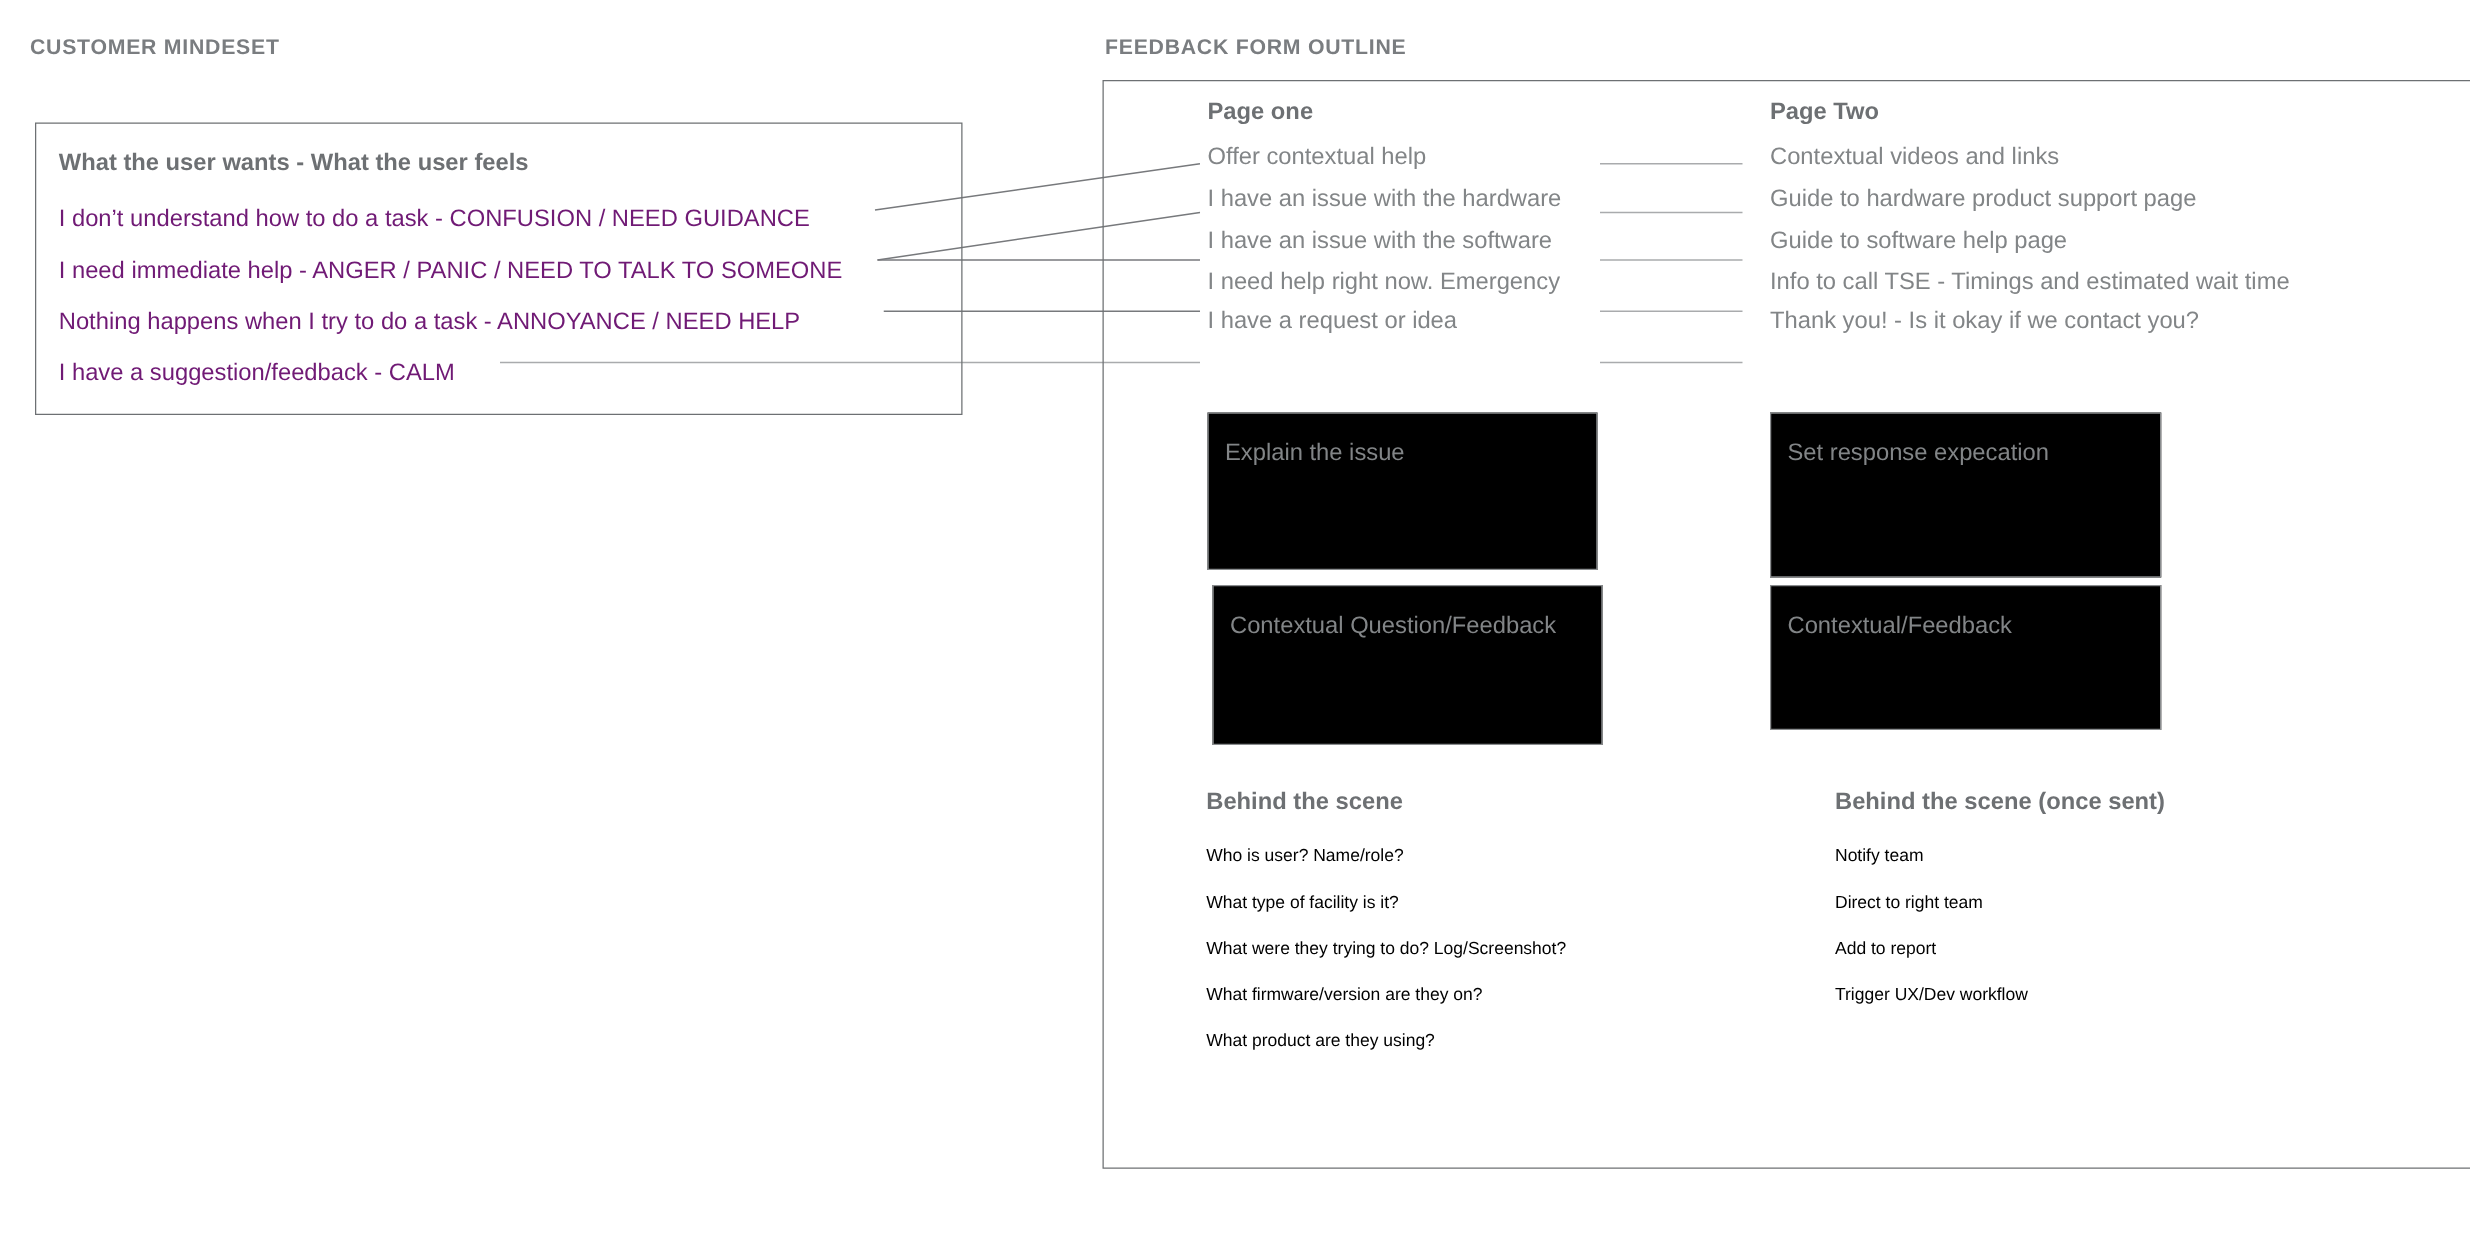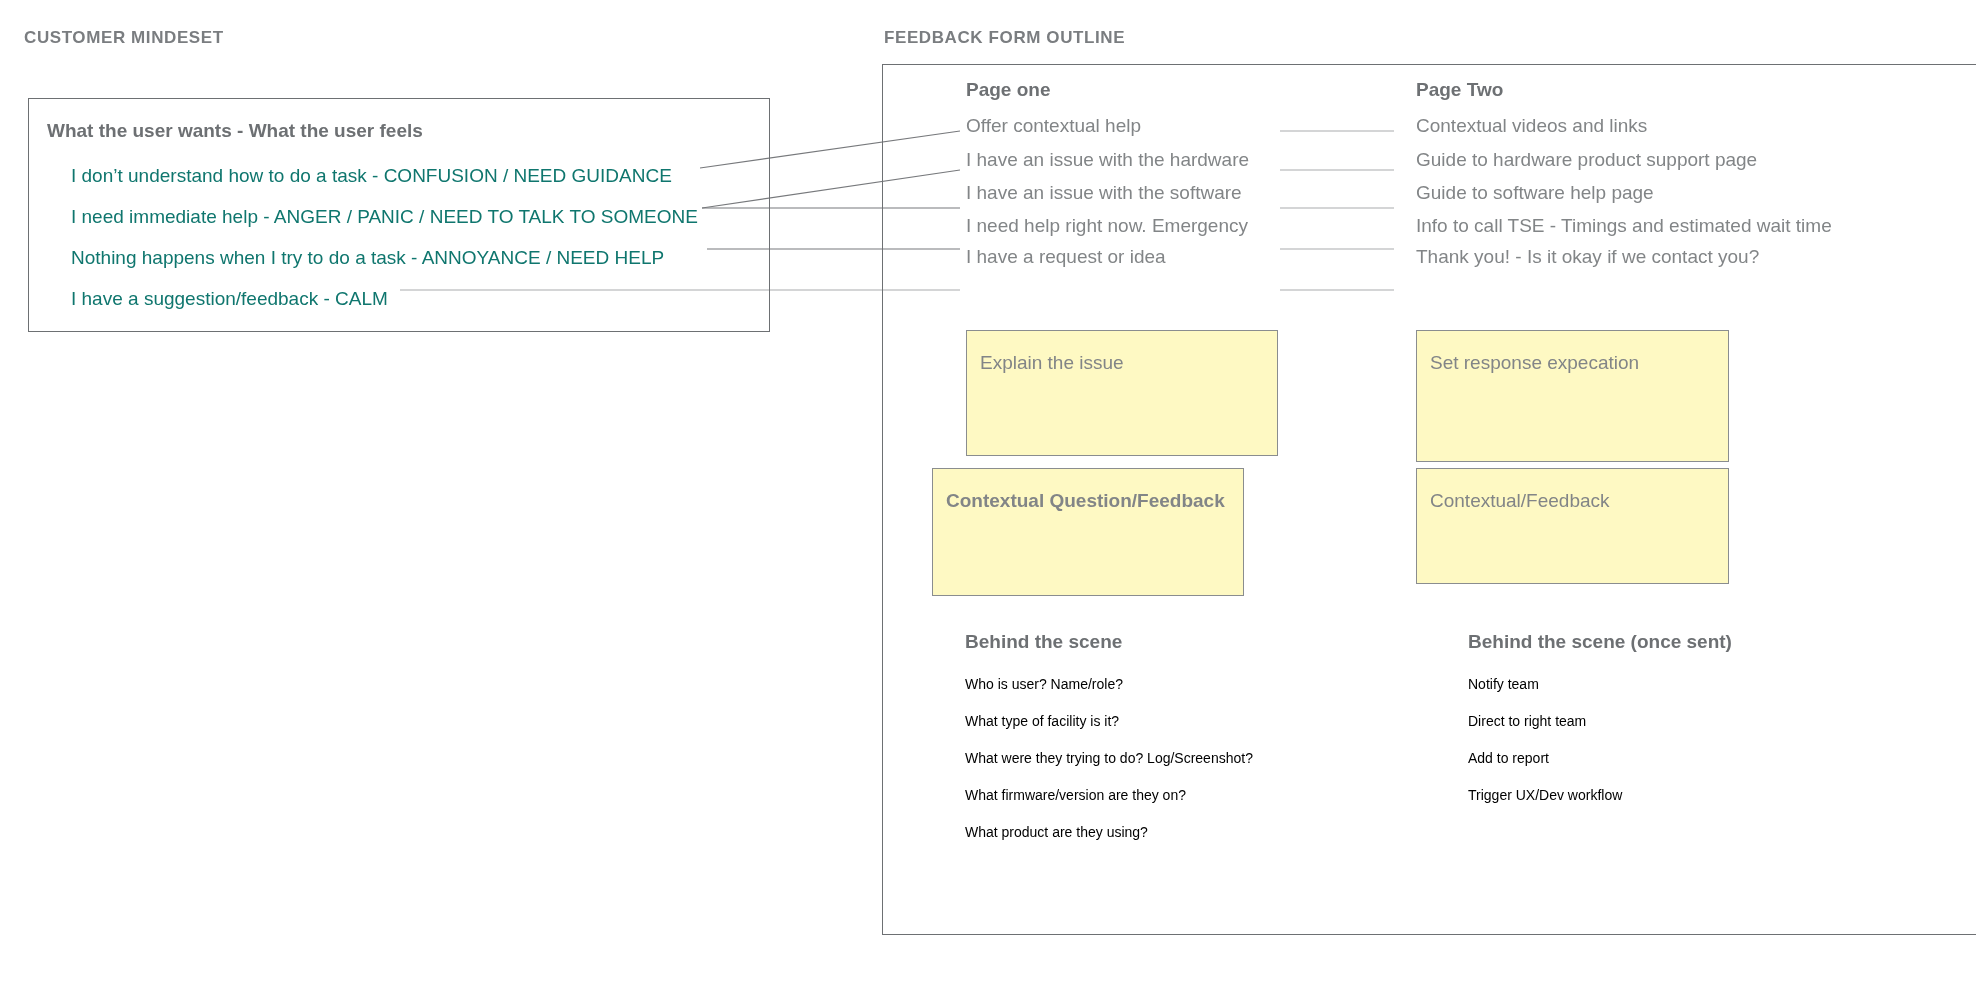--- a/index.html
+++ b/index.html
@@ -44,25 +44,24 @@
   }
   .mindset-heading {
     font-size: 19px;
     font-weight: bold;
     color: #6d7073;
     line-height: 1;
     margin-bottom: 26px;
   }
   .mindset-row {
     font-size: 19px;
-    color: #0f766e;
+    color: #701a75;
     line-height: 1;
     margin-bottom: 22px;
     white-space: nowrap;
-    margin-left: 24px;
   }
 
   
   #feedback-panel {
     position: absolute;
     left: 882px;
     top: 64px;
     width: 1181px;
     height: 871px;
     border: 1px solid #6d7073;
@@ -99,33 +98,33 @@
   .r1 { top: 85px; }
   .r2 { top: 118px; }
   .r3 { top: 151px; }
   .r4 { top: 182px; }
 
   
   .wf-box {
     position: absolute;
     border: 1px solid #8a8d8f;
     box-sizing: border-box;
-    background: #fef9c3;
+    background: #000000;
   }
   .wf-box > span {
     position: absolute;
     left: 13px;
     top: 22px;
     font-size: 19px;
     color: #828587;
     line-height: 1;
     white-space: nowrap;
   }
   #box-explain   { left: 966px;  top: 330px; width: 312px; height: 126px; }
-  #box-ctxq      { left: 932px;  top: 468px; width: 312px; height: 128px; font-weight: bold; }
+  #box-ctxq      { left: 970px;  top: 468px; width: 312px; height: 128px; }
   #box-setresp   { left: 1416px; top: 330px; width: 313px; height: 132px; text-align: center; }
   #box-ctxfb     { left: 1416px; top: 468px; width: 313px; height: 116px; }
 
   
   .bts-group { position: absolute; }
   #bts-left  { left: 965px;  top: 632px; }
   #bts-right { left: 1424px; top: 632px; margin-left: 44px; }
   .bts-heading {
     font-size: 19px;
     font-weight: bold;

